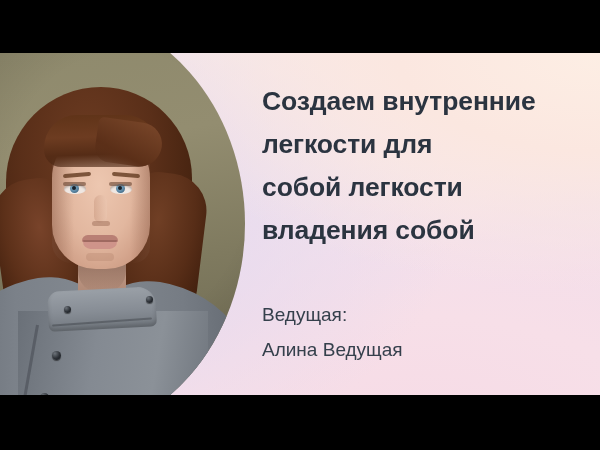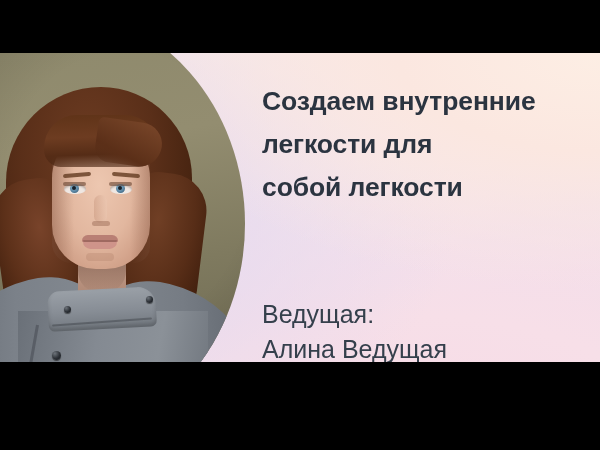--- a/index.html
+++ b/index.html
@@ -1,18 +1,18 @@
 <!DOCTYPE html>
 <html><head>
 <meta charset="utf-8">
 <style>
   html,body{margin:0;padding:0;background:#000;}
   body{width:600px;height:450px;overflow:hidden;font-family:"Liberation Sans",sans-serif;}
 
-  #stage{position:relative;width:600px;height:362px;background:#fef9c3;overflow:hidden;}
+  #stage{position:relative;width:600px;height:450px;background:#fef9c3;overflow:hidden;}
 
   
   .bar{position:absolute;left:0;width:600px;background:#000;z-index:40;}
   #bar-top{top:0;height:53px;}
   #bar-bottom{top:395px;height:55px;}
 
   
   #content{position:absolute;left:0;top:53px;width:600px;height:342px;overflow:hidden;}
 
   
@@ -141,21 +141,21 @@
 
   
   #text-block{position:absolute;left:262px;top:0;width:326px;height:342px;}
 
   #title{position:absolute;left:0;top:27px;width:326px;
     font-size:26.5px;line-height:43px;font-weight:bold;color:#2b3440;
     letter-spacing:-.1px;}
   #title .line{display:block;white-space:nowrap;}
 
   #subtitle{position:absolute;left:0;top:244px;width:326px;
-    font-size:25px;line-height:35px;font-weight:normal;color:#35404c;}
+    font-size:19px;line-height:35px;font-weight:normal;color:#35404c;}
   #subtitle .line{display:block;white-space:nowrap;}
 </style>
 </head>
 <body>
 
 <div id="stage">
 
   <div id="bar-top" class="bar"></div>
 
   <div id="content">
@@ -214,20 +214,21 @@
 
       </div>
     </div>
 
     <div id="text-block">
 
       <div id="title">
         <span class="line">Создаем внутренние</span>
         <span class="line">легкости для</span>
         <span class="line">собой легкости</span>
+        <span class="line">владения собой</span>
       </div>
 
       <div id="subtitle">
         <span class="line">Ведущая:</span>
         <span class="line">Алина Ведущая</span>
       </div>
 
     </div>
 
   </div>

